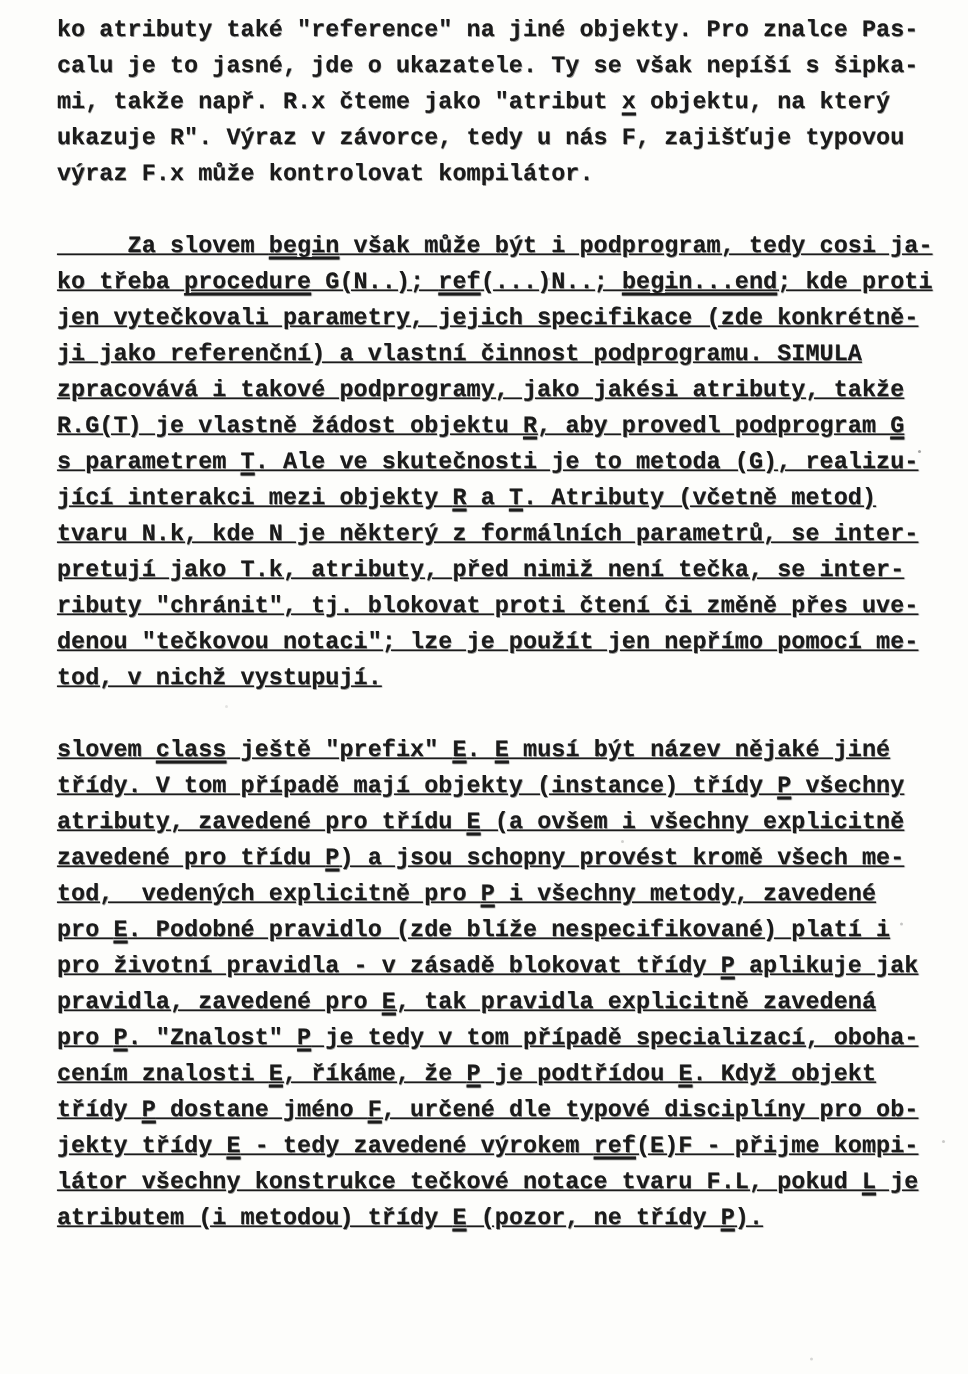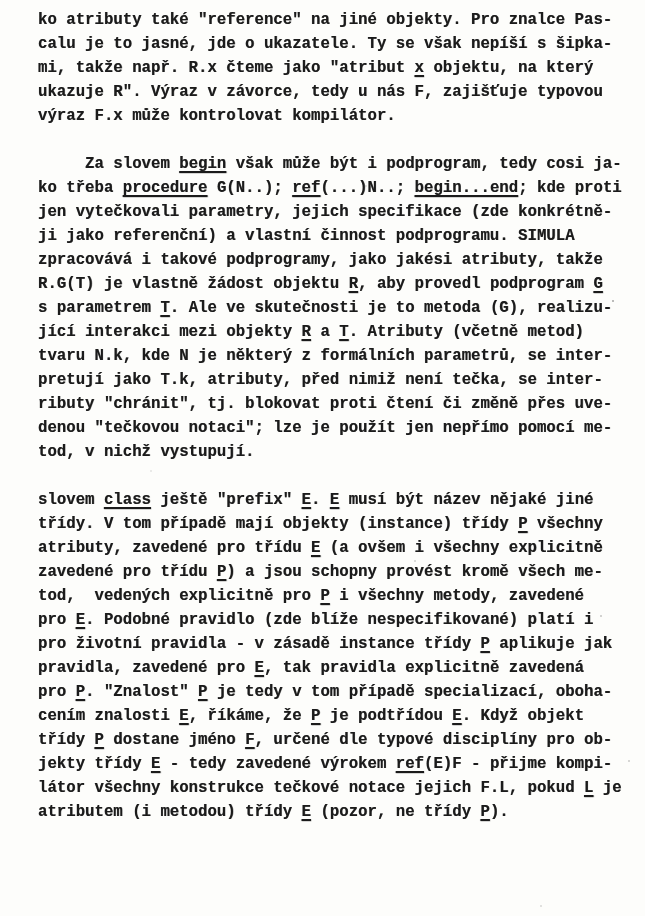--- a/index.html
+++ b/index.html
@@ -43,21 +43,21 @@
     top: 8px;
     width: 590px;
     font-family: "Liberation Mono", "DejaVu Sans Mono", monospace;
     font-size: 15.7px;
     line-height: 24px;
     font-weight: 700;
     color: var(--ink);
     text-shadow: 0.35px 0.35px 0 rgba(25,25,25,0.45), -0.2px 0.1px 0 rgba(25,25,25,0.25);
     filter: blur(0.2px);
   }
-  .para + .para { margin-top: 24px; }
+  .para + .para { margin-top: 24px; text-decoration: underline; }
   .line { white-space: pre; }
   .u {
     text-decoration: underline;
     text-decoration-thickness: 1.8px;
     text-underline-offset: 3px;
   }
 </style>
 </head>
 <body>
 
@@ -85,23 +85,23 @@
         <div class="line"><span>denou "tečkovou notaci"; lze je použít jen nepřímo pomocí me-</span></div>
         <div class="line"><span>tod, v nichž vystupují.</span></div>
       </div>
       <div class="para">
         <div class="line"><span>slovem </span><span class="u">class</span><span> ještě "prefix" </span><span class="u">E</span><span>. </span><span class="u">E</span><span> musí být název nějaké jiné</span></div>
         <div class="line"><span>třídy. V tom případě mají objekty (instance) třídy </span><span class="u">P</span><span> všechny</span></div>
         <div class="line"><span>atributy, zavedené pro třídu </span><span class="u">E</span><span> (a ovšem i všechny explicitně</span></div>
         <div class="line"><span>zavedené pro třídu </span><span class="u">P</span><span>) a jsou schopny provést kromě všech me-</span></div>
         <div class="line"><span>tod,  vedených explicitně pro </span><span class="u">P</span><span> i všechny metody, zavedené</span></div>
         <div class="line"><span>pro </span><span class="u">E</span><span>. Podobné pravidlo (zde blíže nespecifikované) platí i</span></div>
-        <div class="line"><span>pro životní pravidla - v zásadě instance třídy </span><span class="u">P</span><span> aplikuje jak</span></div>
+        <div class="line"><span>pro životní pravidla - v zásadě blokovat třídy </span><span class="u">P</span><span> aplikuje jak</span></div>
         <div class="line"><span>pravidla, zavedené pro </span><span class="u">E</span><span>, tak pravidla explicitně zavedená</span></div>
         <div class="line"><span>pro </span><span class="u">P</span><span>. "Znalost" </span><span class="u">P</span><span> je tedy v tom případě specializací, oboha-</span></div>
         <div class="line"><span>cením znalosti </span><span class="u">E</span><span>, říkáme, že </span><span class="u">P</span><span> je podtřídou </span><span class="u">E</span><span>. Když objekt</span></div>
         <div class="line"><span>třídy </span><span class="u">P</span><span> dostane jméno </span><span class="u">F</span><span>, určené dle typové disciplíny pro ob-</span></div>
         <div class="line"><span>jekty třídy </span><span class="u">E</span><span> - tedy zavedené výrokem </span><span class="u">ref</span><span>(E)F - přijme kompi-</span></div>
-        <div class="line"><span>látor všechny konstrukce tečkové notace jejich F.L, pokud </span><span class="u">L</span><span> je</span></div>
+        <div class="line"><span>látor všechny konstrukce tečkové notace tvaru F.L, pokud </span><span class="u">L</span><span> je</span></div>
         <div class="line"><span>atributem (i metodou) třídy </span><span class="u">E</span><span> (pozor, ne třídy </span><span class="u">P</span><span>).</span></div>
       </div>
     </div>
 </div>
 
 </body></html>

